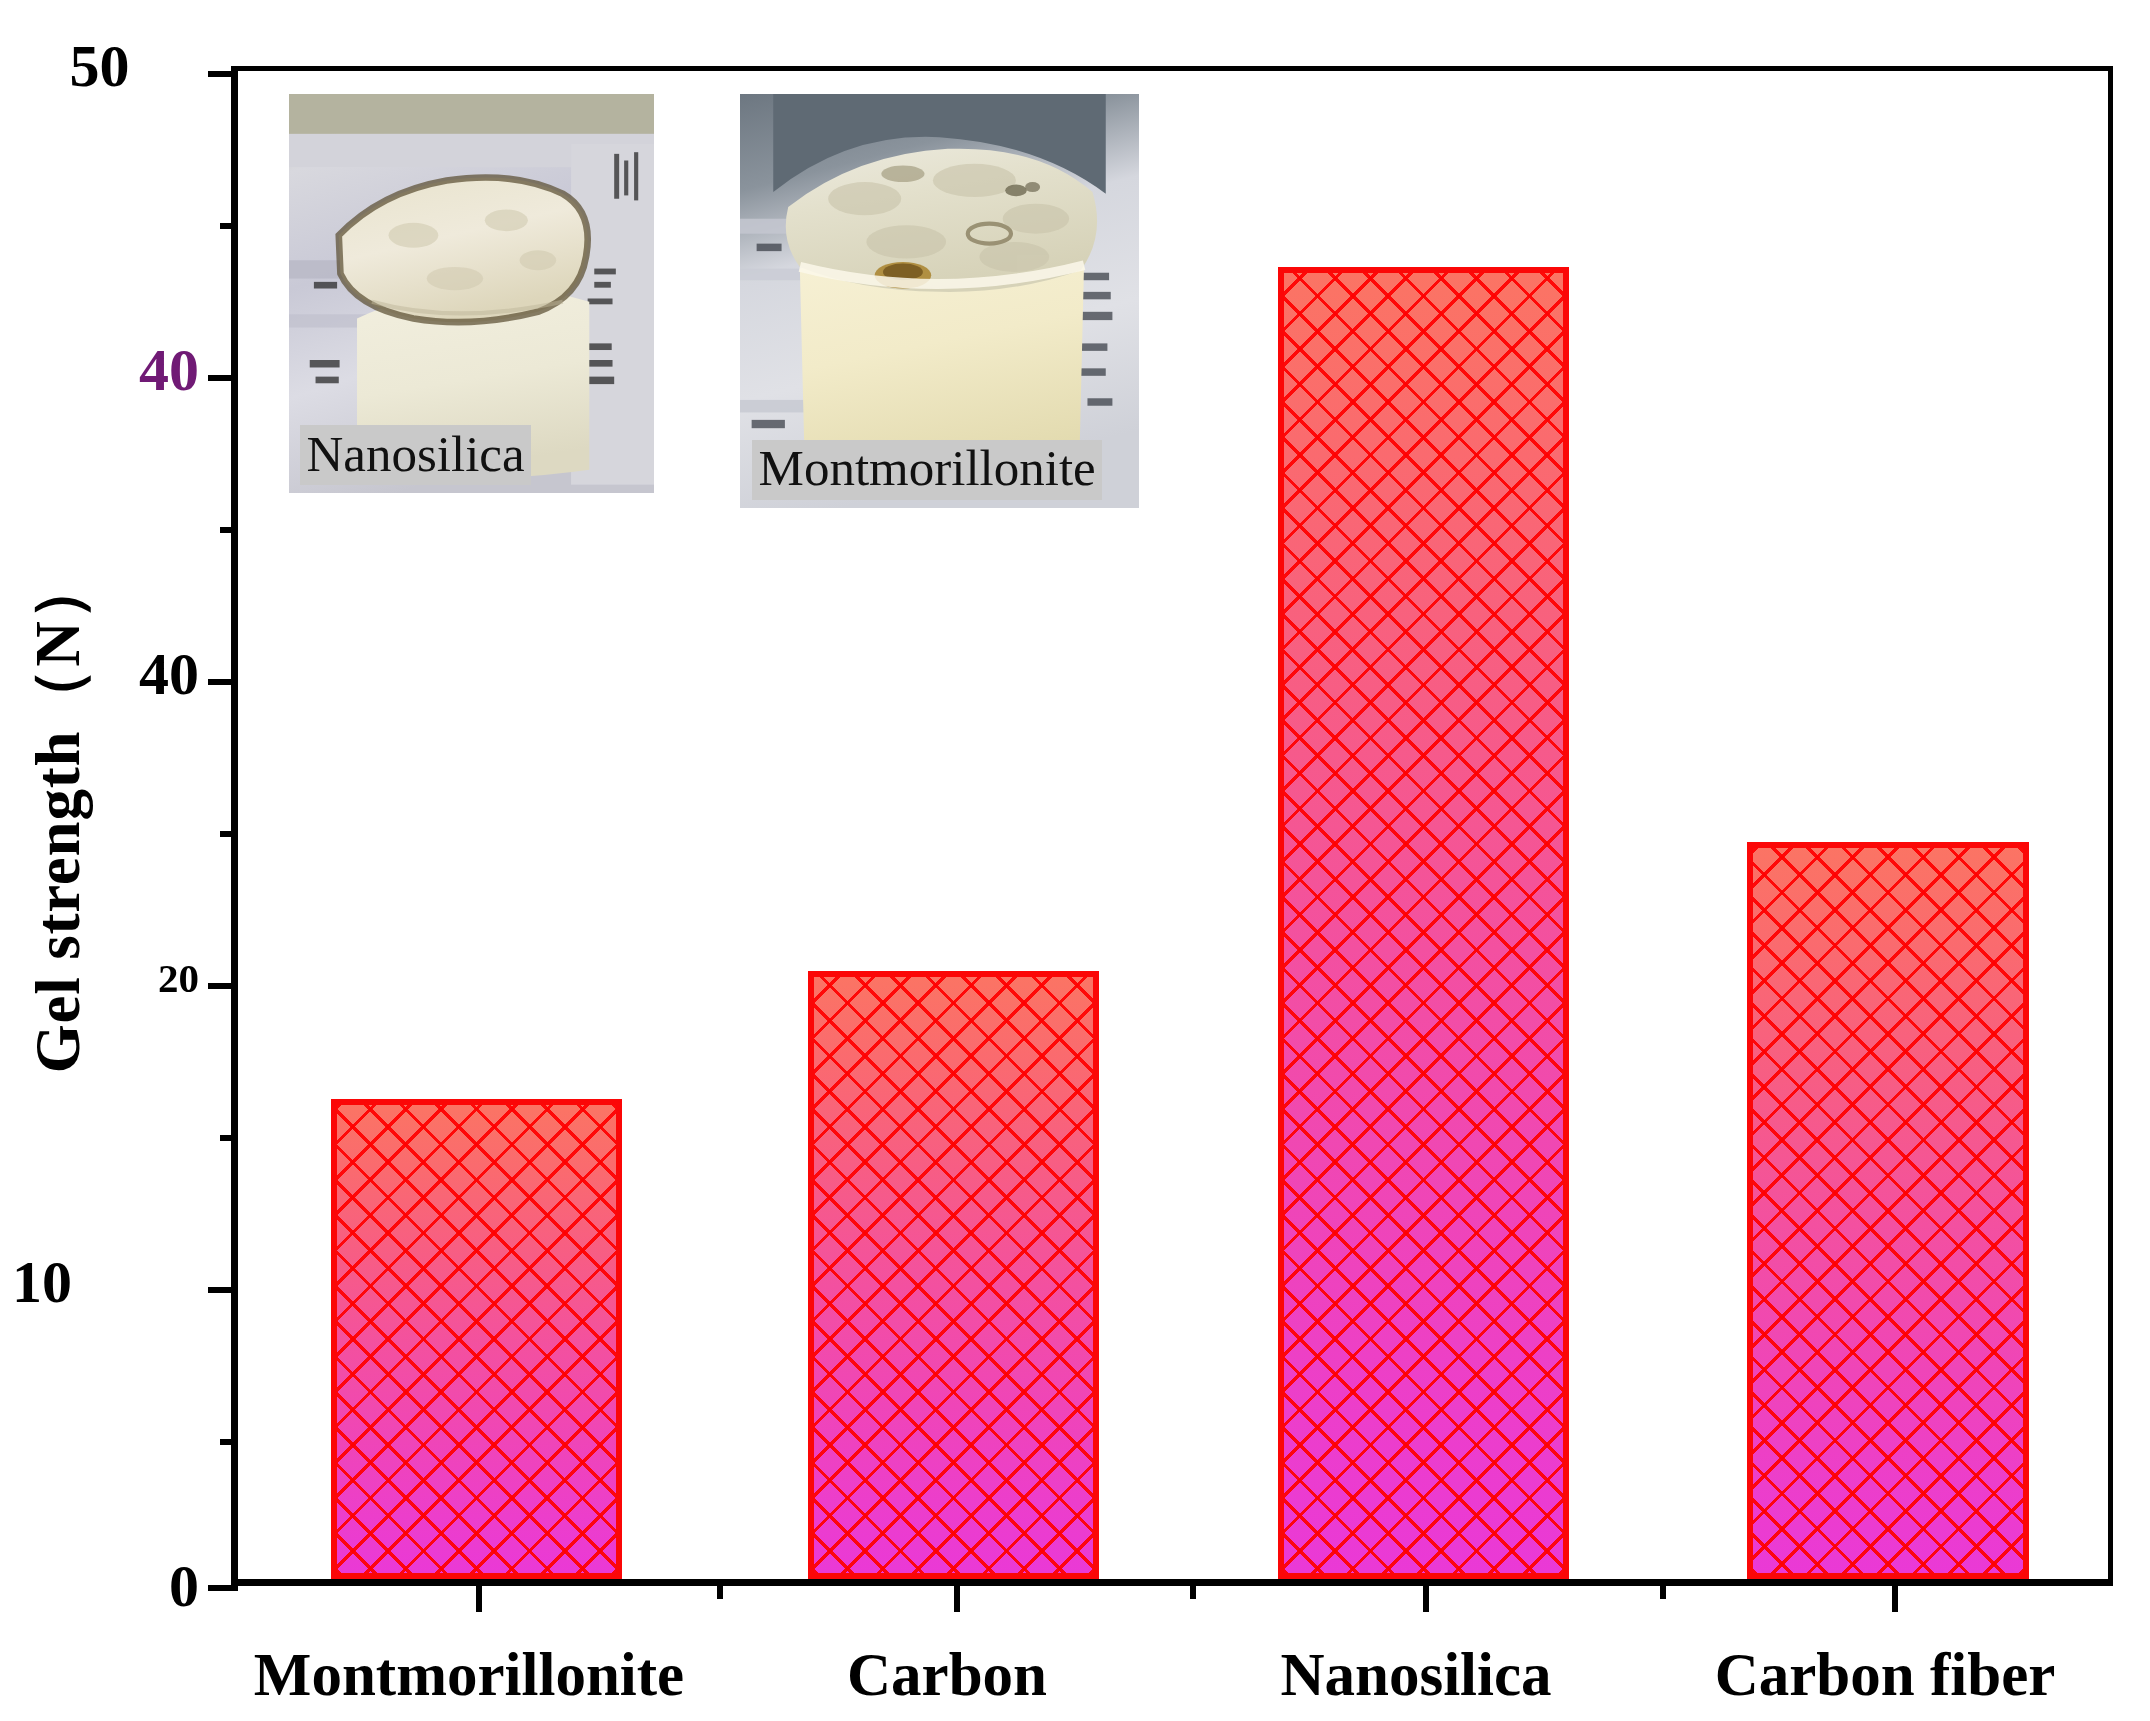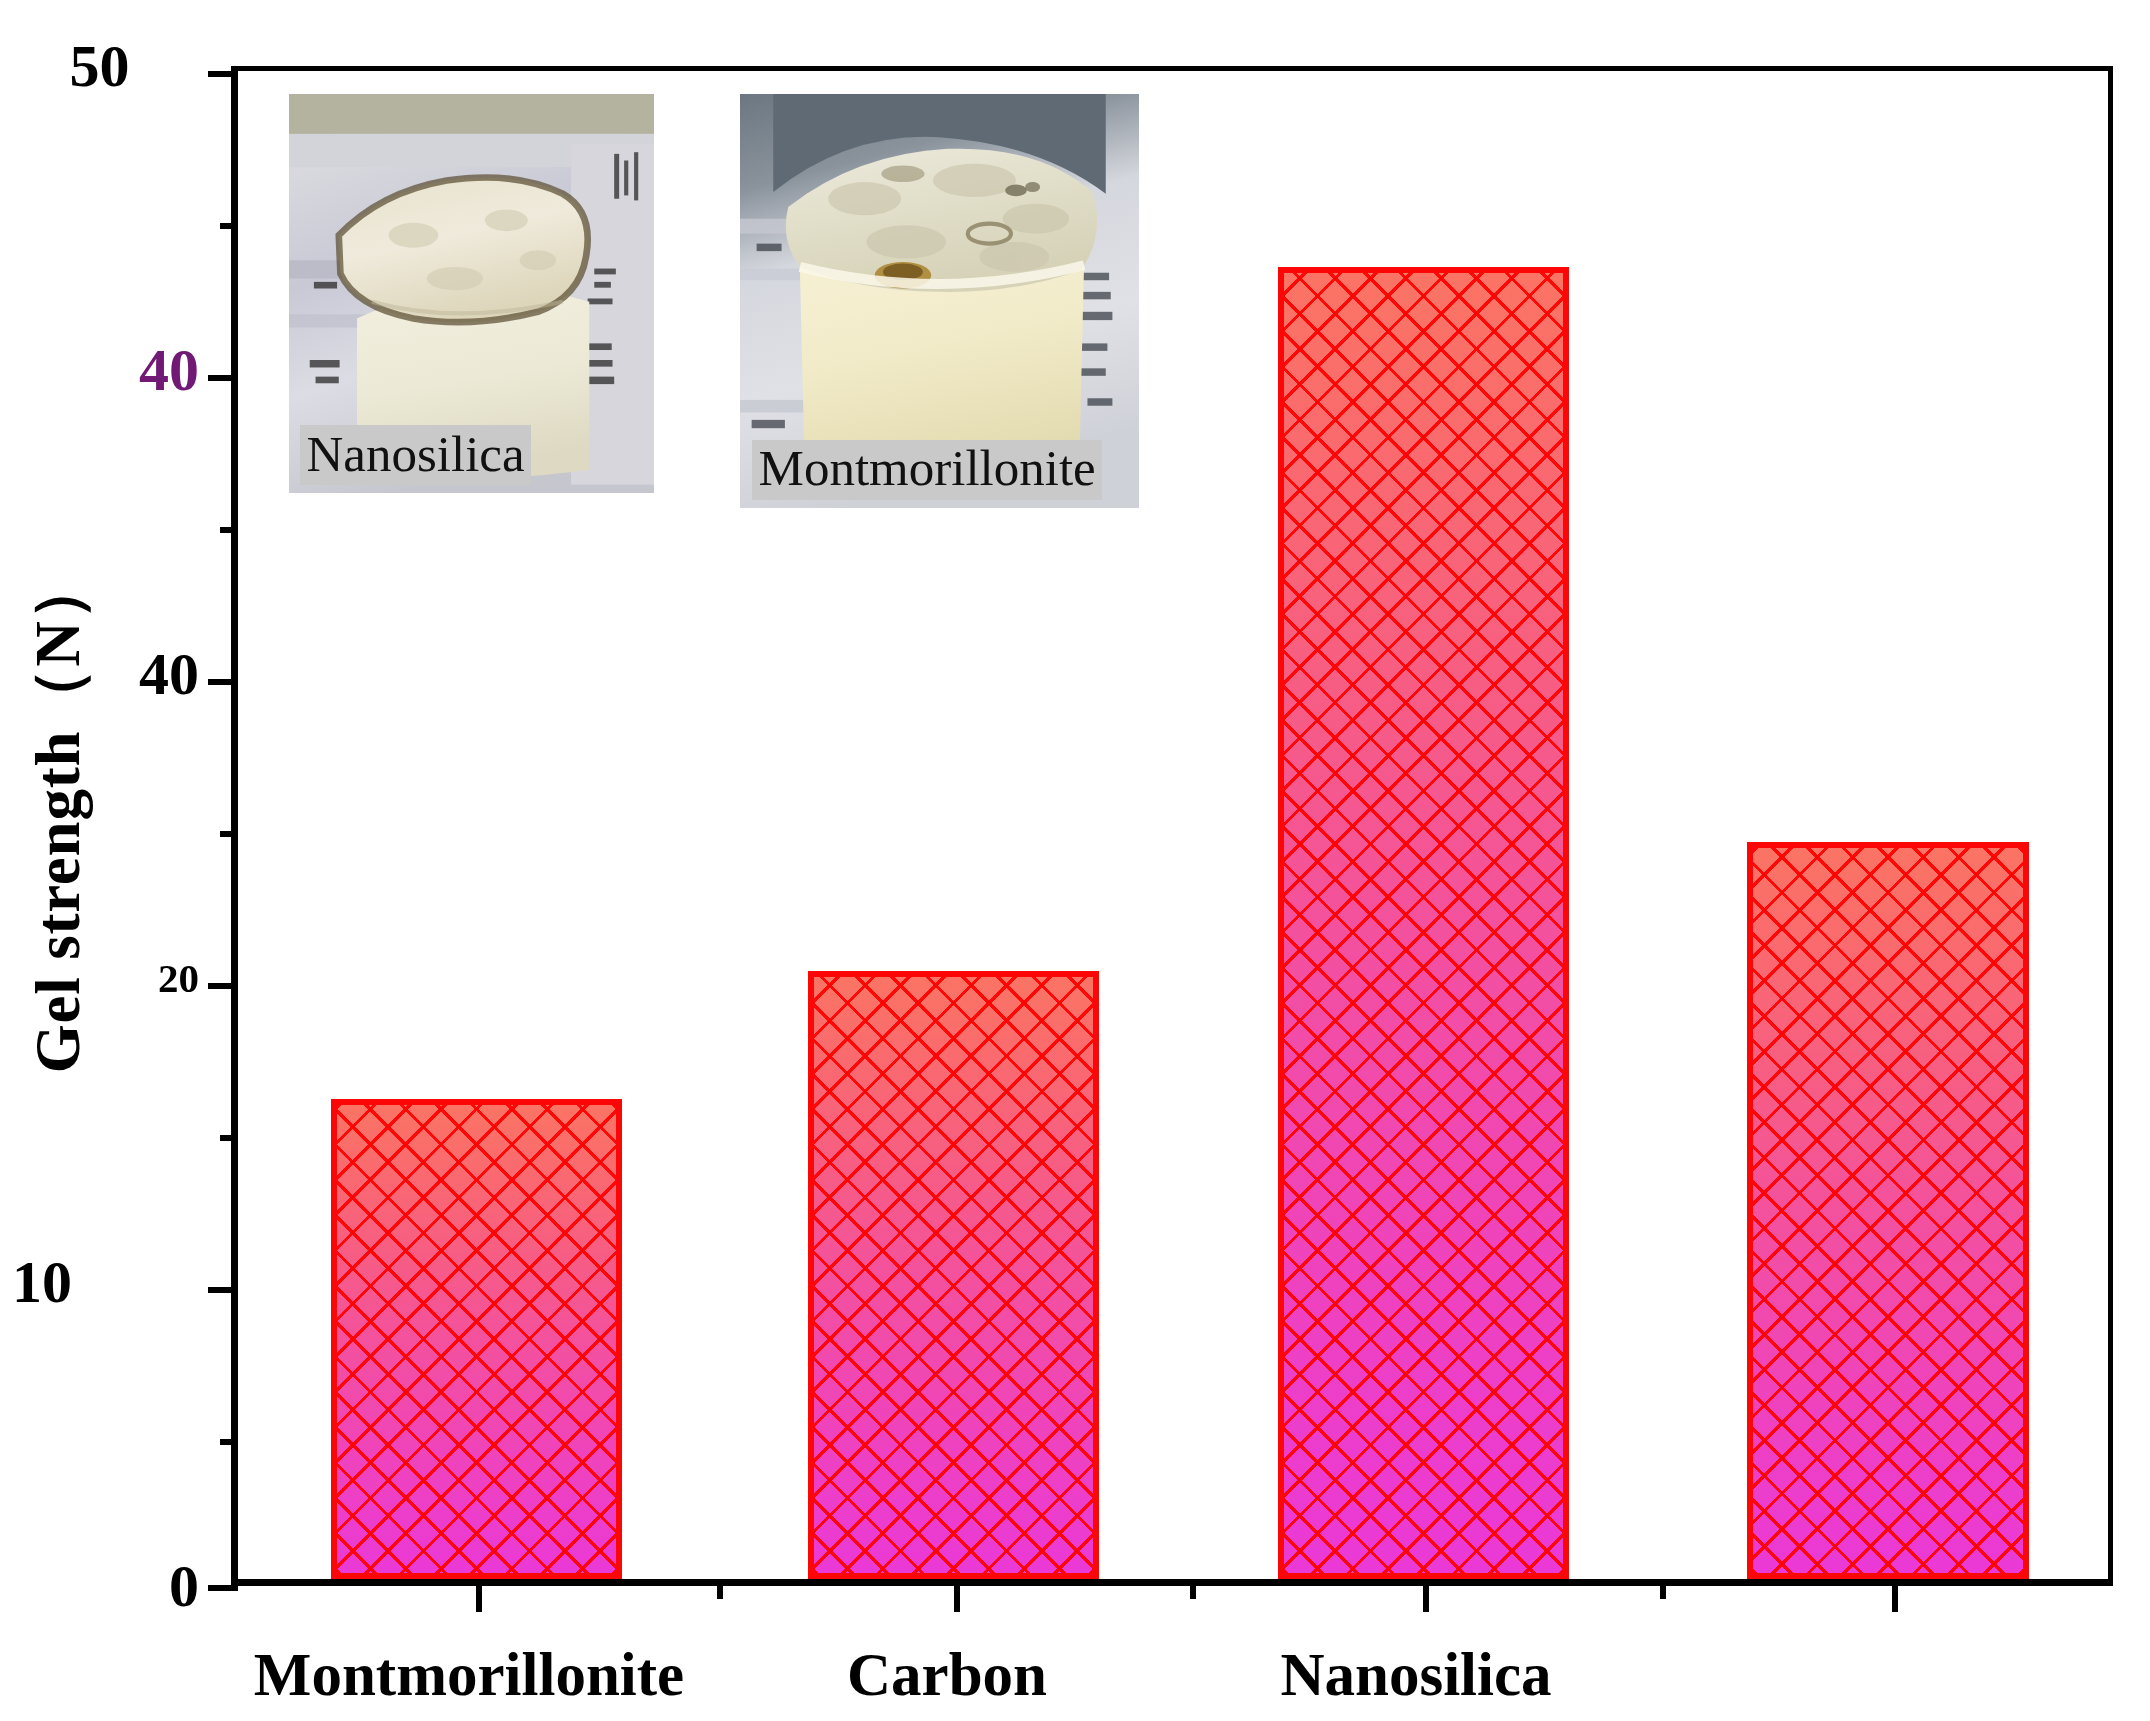--- a/index.html
+++ b/index.html
@@ -162,20 +162,21 @@
   <div style="position:absolute; left:0; top:978px; width:199px; text-align:right;
               transform:translateY(-50%); font-size:41px; font-weight:bold; color:#000;">20</div>
   <div style="position:absolute; left:12px; top:1282px; width:199px; text-align:left;
               transform:translateY(-50%); font-size:60px; font-weight:bold; color:#000;">10</div>
   <div style="position:absolute; left:0; top:1586px; width:199px; text-align:right;
               transform:translateY(-50%); font-size:60px; font-weight:bold; color:#000;">0</div>
 
   <div class="x-tick-label" style="left:469px;">Montmorillonite</div>
   <div class="x-tick-label" style="left:947px;">Carbon</div>
   <div class="x-tick-label" style="left:1416px;">Nanosilica</div>
+  <div class="x-tick-label" style="left:1885px;">Carbon fiber</div>
 
   <div id="plot-frame">
     <div id="plot-inner">
 
       <div class="y-tick-major" style="top:0px;"></div>
       <div class="y-tick-minor" style="top:152px;"></div>
       <div class="y-tick-major" style="top:304px;"></div>
       <div class="y-tick-minor" style="top:456px;"></div>
       <div class="y-tick-major" style="top:608px;"></div>
       <div class="y-tick-minor" style="top:760px;"></div>

